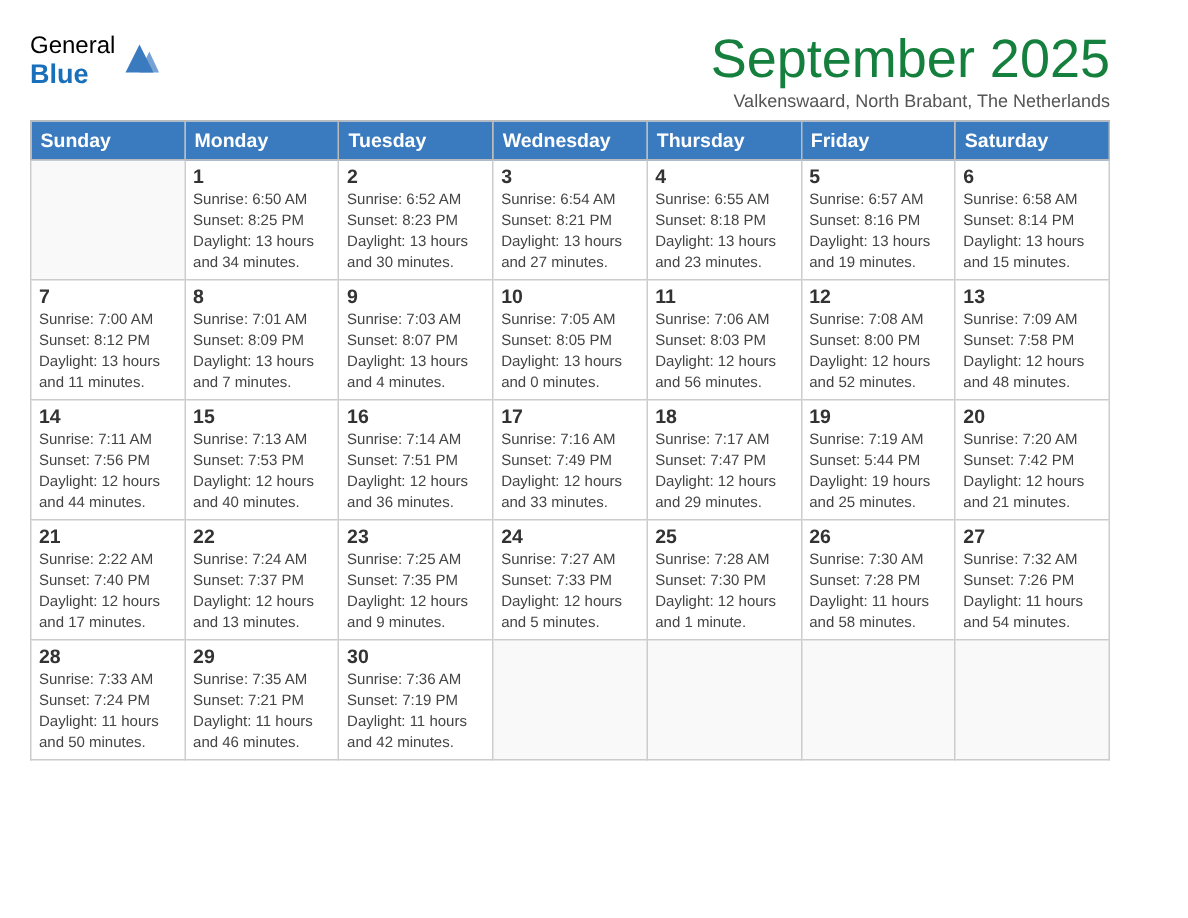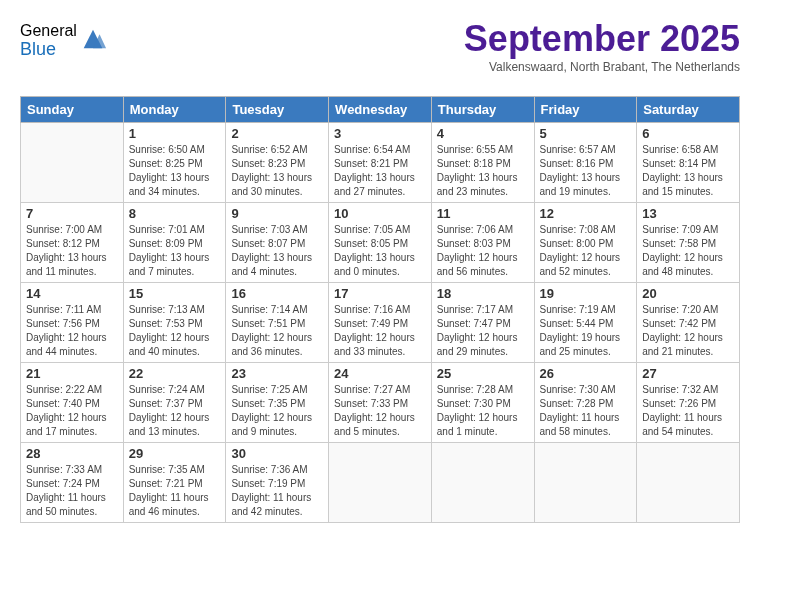--- a/index.html
+++ b/index.html
@@ -34,31 +34,31 @@
       width: 28px;
       height: 28px;
       margin-left: 2px;
       margin-top: -4px;
     }
     .title-block {
       text-align: right;
     }
     .month-title {
       font-size: 36px;
-      color: #4c1d95;
-      font-weight: bold;
+      color: #15803d;
+      font-weight: normal;
     }
     .subtitle {
       font-size: 12px;
       color: #555;
     }
     .calendar {
       width: 100%;
       border-collapse: collapse;
-      margin-top: 22px;
+      margin-top: 6px;
     }
     .calendar th {
       background: #3a7abf;
       color: #fff;
       text-align: left;
       padding: 5px 6px;
       font-size: 13px;
       font-weight: bold;
       border: 1px solid #bbb;
     }
@@ -88,21 +88,21 @@
     }
   </style>
 </head>
 <body>
 
 <div class="page">
   <div class="header">
     <div class="logo">
       <div class="logo-text">
         <span>General</span>
-        <span style="color:#1a6fba;font-size:18px;font-weight:normal;">Blue</span>
+        <span style="color:#1a6fba;font-size:18px;font-weight:bold;">Blue</span>
       </div>
       <svg class="logo-icon" viewBox="0 0 30 30">
         <polygon points="5,25 15,5 25,25" fill="#3a7abf"></polygon>
         <polygon points="15,25 22,10 29,25" fill="#3a7abf" opacity="0.7"></polygon>
       </svg>
     </div>
     <div class="title-block">
       <div class="month-title">September 2025</div>
       <div class="subtitle">Valkenswaard, North Brabant, The Netherlands</div>
     </div>

